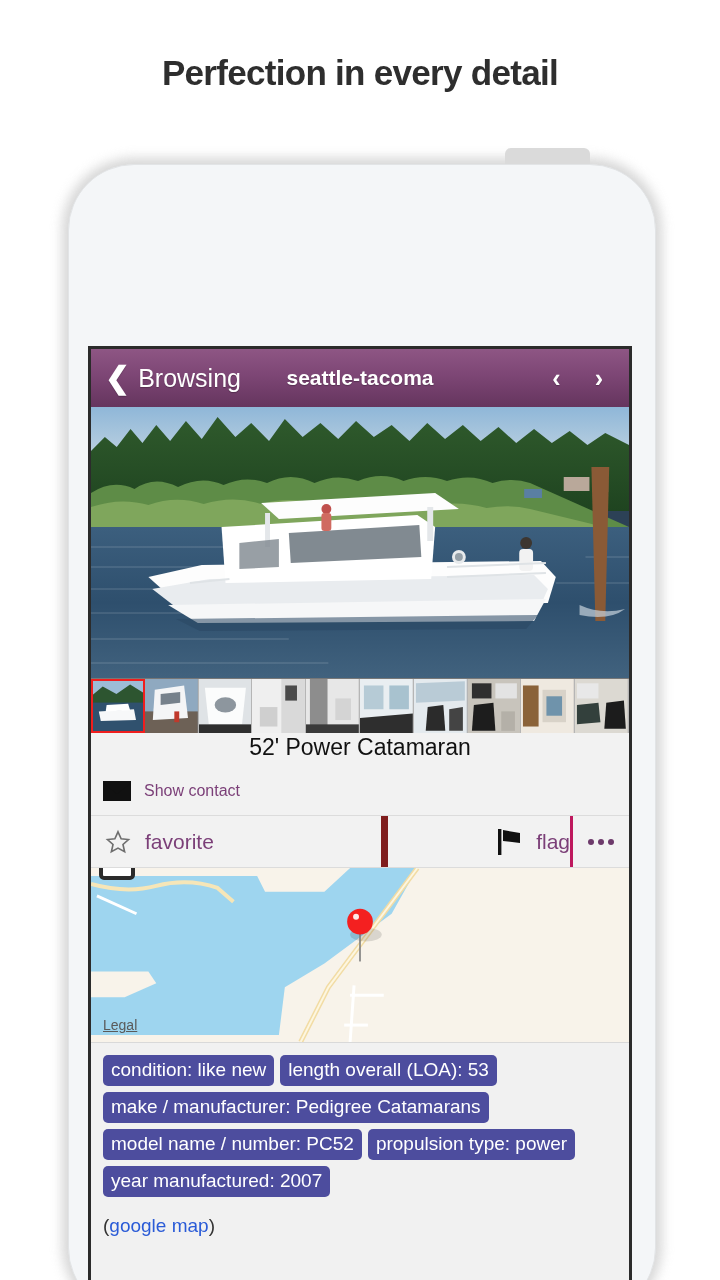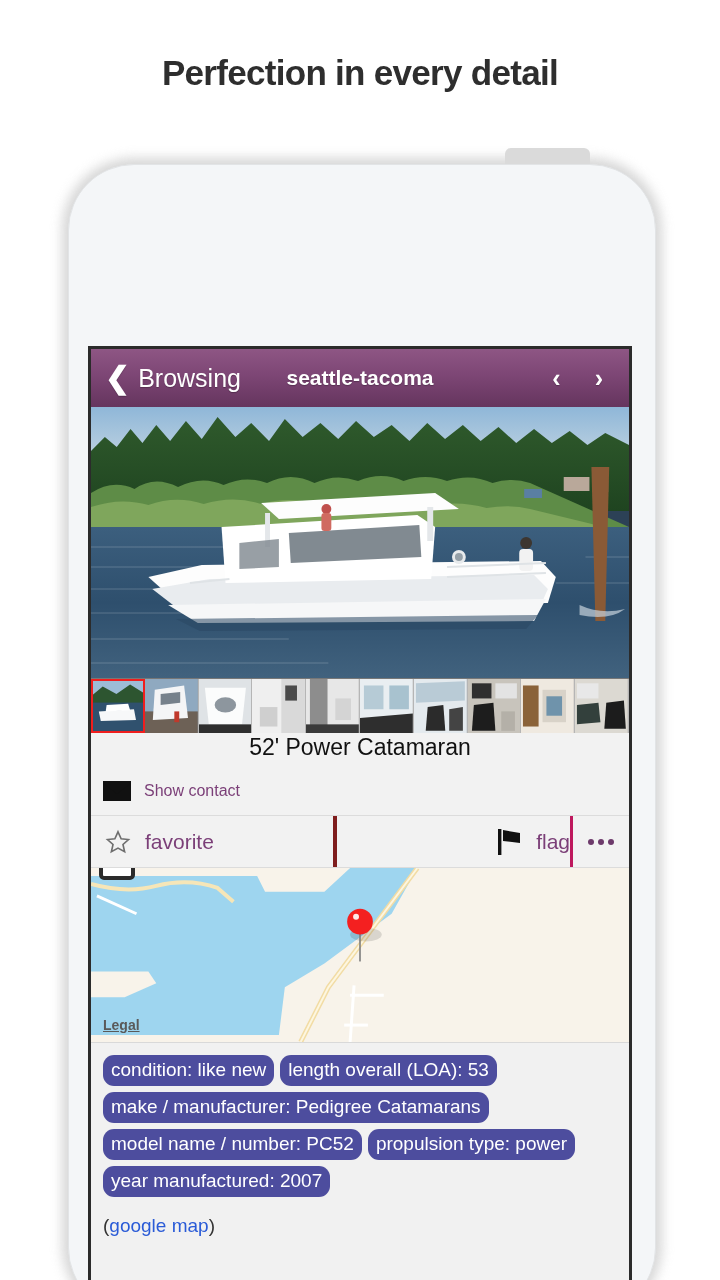--- a/index.html
+++ b/index.html
@@ -228,21 +228,21 @@
     border-top: 1px solid #dcdcdc;
     border-bottom: 1px solid #dcdcdc;
     background: #f2f2f2;
   }
   .action-cell {
     display: flex;
     align-items: center;
     cursor: pointer;
     padding-left: 14px;
   }
-  .action-cell.fav  { width: 246px; border-right: 4px solid #7f1d1d; }
+  .action-cell.fav  { width: 297px; border-right: 7px solid #7f1d1d; }
   .action-cell.flag { flex: 1; border-right: 3px solid #be185d; justify-content: flex-end; }
   .action-cell.more { width: 56px; justify-content: center; padding-left: 0; }
   .action-ico { margin-right: 14px; display: flex; }
   .action-label { font-size: 21px; color: #7b3f78; }
   .dots { display: flex; gap: 4px; }
   .dots i { width: 6px; height: 6px; border-radius: 50%; background: #6d3a6b; display:block; }
 
   
   .mapbox {
     position: relative;
@@ -252,21 +252,20 @@
     border-bottom: 1px solid #d9d9d9;
   }
   .mapbox svg { display:block; width: 100%; height: 100%; }
   .map-legal {
     position: absolute;
     left: 12px; bottom: 9px;
     font-size: 14px;
     color: #5a5a5a;
     text-decoration: underline;
     cursor: pointer;
-    font-weight: bold;
   }
   .map-ctrl {
     position: absolute;
     left: 8px; top: -12px;
     width: 36px; height: 24px;
     background: #fff;
     border: 4px solid #2b2b2b;
     border-radius: 5px;
   }
 
@@ -275,21 +274,21 @@
     padding: 12px 12px 4px;
     background: #f1f1f1;
     display: flex;
     flex-wrap: wrap;
     gap: 6px 6px;
   }
   .pill {
     background: #4d4d9e;
     color: #ffffff;
     font-size: 19px;
-    border-radius: 11px;
+    border-radius: 5px;
     padding: 4px 8px 5px;
     white-space: nowrap;
     cursor: pointer;
   }
 
   
   .linkline {
     padding: 14px 12px 0;
     font-size: 19px;
     color: #333;

